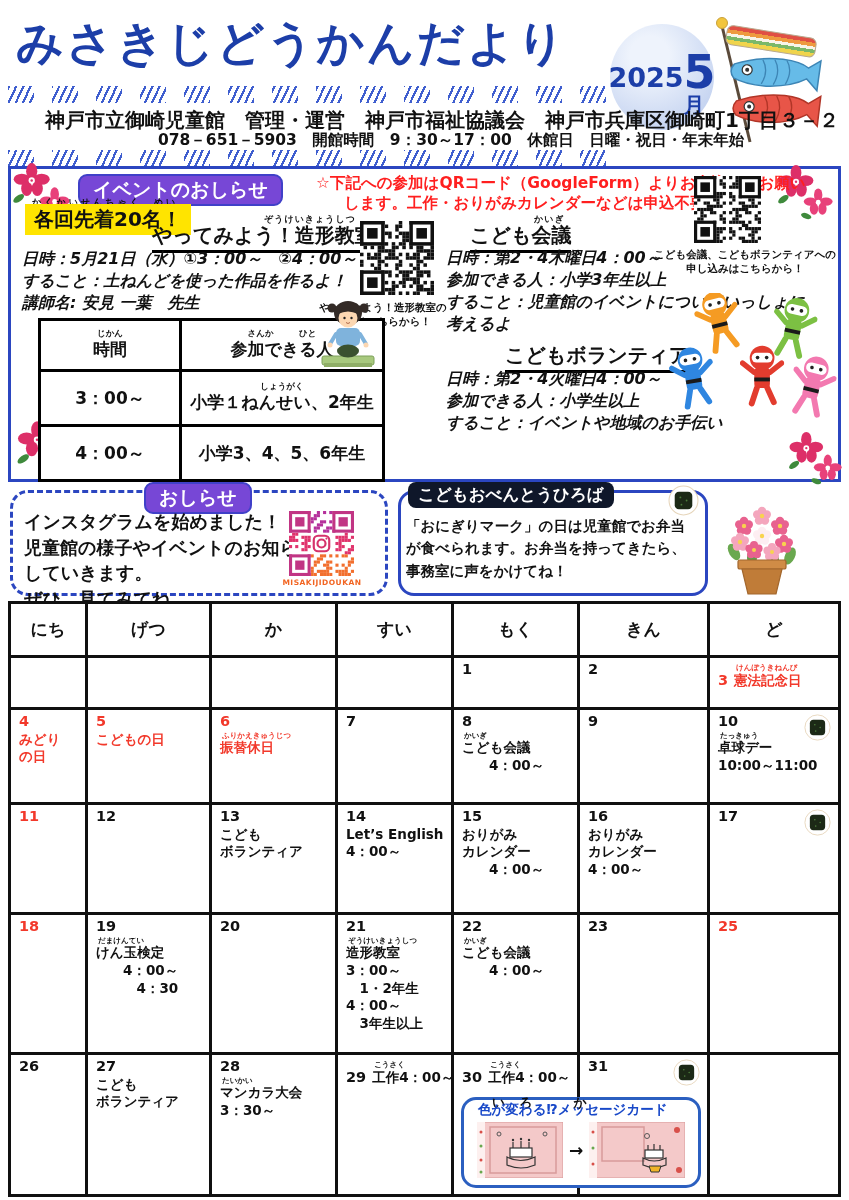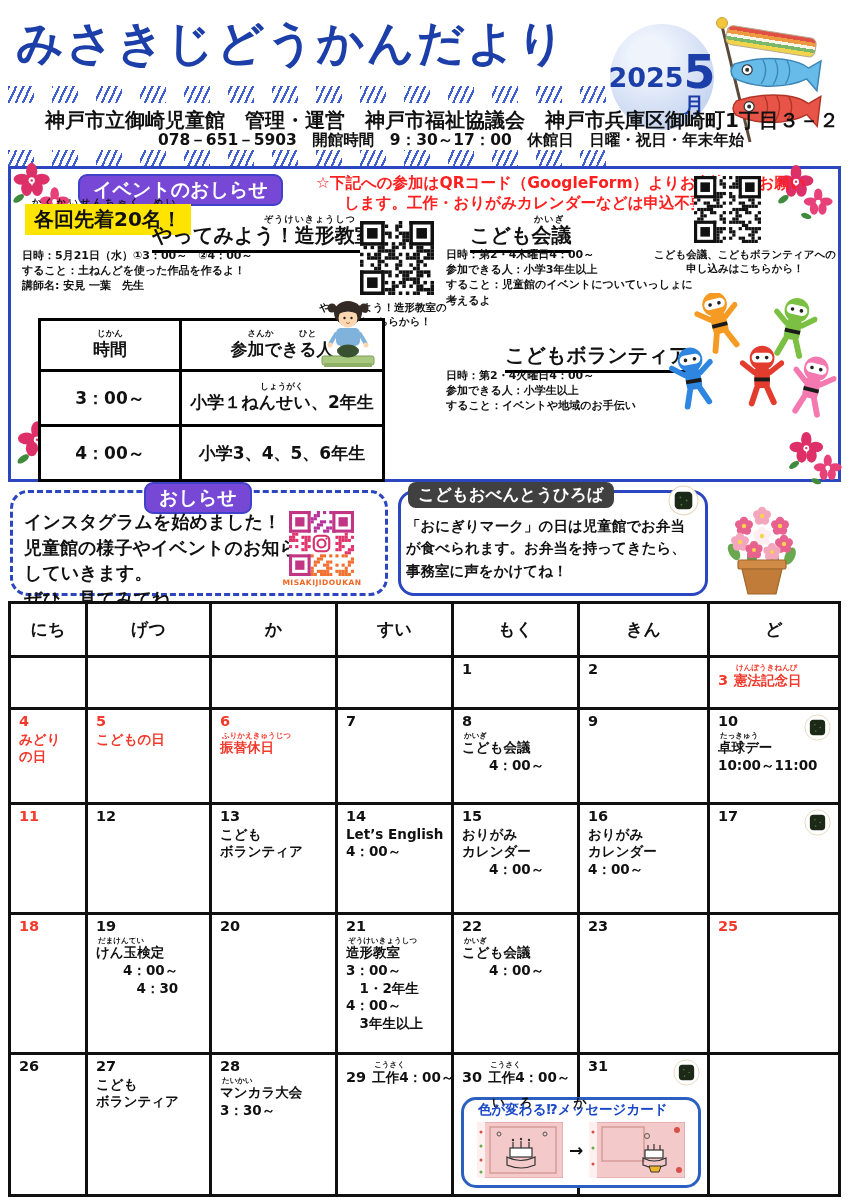--- a/index.html
+++ b/index.html
@@ -30,21 +30,21 @@
   #events-badge{left:78px;top:174px;}
   .red-notice{color:#ff1f1f;font-size:15.5px;white-space:nowrap;}
   #notice-l1{left:316px;top:173px;}
   #notice-l2{left:344px;top:193px;}
   .capacity{left:25px;top:204px;background:#ffe400;padding:2px 9px;font-size:20px;}
   .ruby-abs{font-size:9px;letter-spacing:3px;color:#111;}
   #capacity-ruby{left:32px;top:196px;}
   .utitle{border-bottom:3px solid #000;padding-bottom:1px;font-size:20px;white-space:nowrap;}
   #workshop-title{left:152px;top:222px;}
   #workshop-title-ruby{left:264px;top:213px;letter-spacing:1px;}
-  .body17{font-size:11px;white-space:pre;line-height:1.38;}
+  .body17{font-size:16px;white-space:pre;line-height:1.38;font-style:italic;}
   #workshop-lines{left:22px;top:248px;}
   .qr{background:#fff;}
   #qr-workshop{left:360px;top:221px;width:74px;height:74px;}
   #qr-meeting{left:694px;top:176px;width:67px;height:67px;}
   .qr-cap{font-size:10.5px;text-align:center;line-height:1.35;white-space:pre;}
   #workshop-qr-cap{left:308px;top:300px;width:150px;}
   #meeting-qr-cap{left:645px;top:247px;width:200px;}
   #meeting-title{left:470px;top:222px;}
   #meeting-title-ruby{left:534px;top:213px;letter-spacing:1px;}
   #meeting-lines{left:446px;top:247px;}
@@ -59,21 +59,21 @@
   .wtable td{height:50px;}
   .cell-ruby{font-size:8.5px;line-height:1;font-weight:bold;}
 
   
   .notice-box{left:10px;top:490px;width:378px;height:106px;border:3px dashed #2b46c0;border-radius:18px;box-sizing:border-box;background:#fff;}
   #notice-badge{left:144px;top:482px;}
   #notice-lines{left:24px;top:509px;font-size:18px;line-height:1.42;white-space:pre;}
   #qr-insta{left:289px;top:511px;width:65px;height:65px;}
   #insta-cap{left:277px;top:578px;width:90px;font-size:7.5px;color:#f26522;text-align:center;letter-spacing:.5px;}
   .bento-box{left:398px;top:490px;width:310px;height:106px;border:3px solid #2b46c0;border-radius:16px;box-sizing:border-box;background:#fff;}
-  .bbadge{background:#404040;color:#fff;border-radius:8px;padding:2px 10px;font-size:16.5px;white-space:nowrap;}
+  .bbadge{background:#0f172a;color:#fff;border-radius:8px;padding:2px 10px;font-size:16.5px;white-space:nowrap;}
   #bento-badge{left:408px;top:482px;}
   #bento-onigiri{left:668px;top:485px;width:31px;height:31px;}
   #bento-lines{left:406px;top:515px;font-size:14.5px;line-height:1.55;white-space:pre;}
 
   
   #calendar-grid{left:8px;top:601px;width:833px;height:596px;border:3px solid #101010;box-sizing:border-box;
     display:grid;grid-template-columns:77px 124px 126px 116px 126px 130px 1fr;
     grid-template-rows:54px 52px 95px 110px 140px 1fr;background:#fff;}
   .cal-h,.cal-c{border-right:3px solid #101010;border-bottom:3px solid #101010;box-sizing:border-box;position:relative;}
   .cal-h{display:flex;align-items:center;justify-content:center;font-size:17px;}

